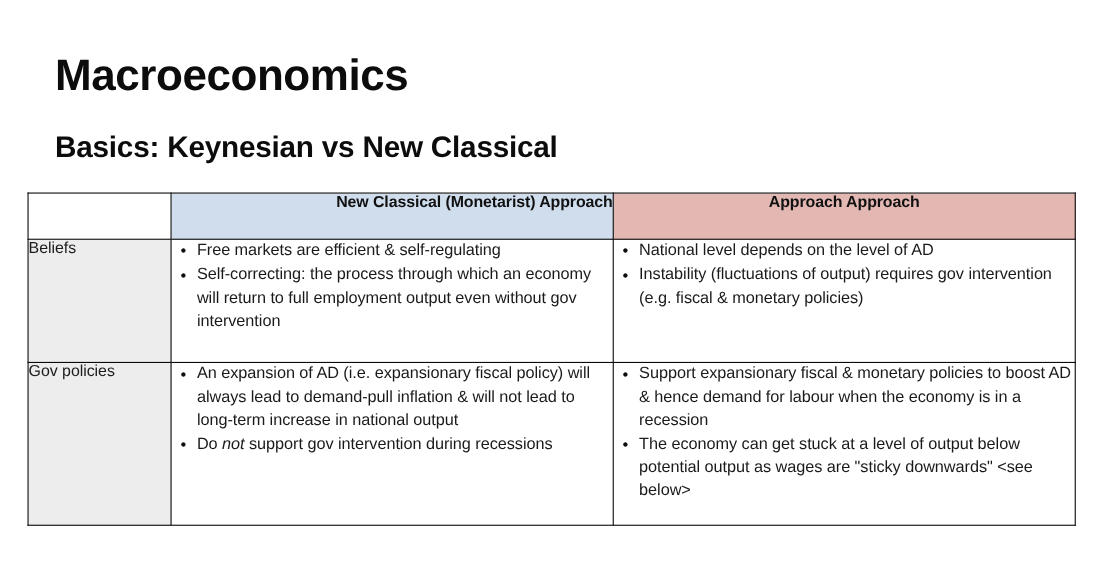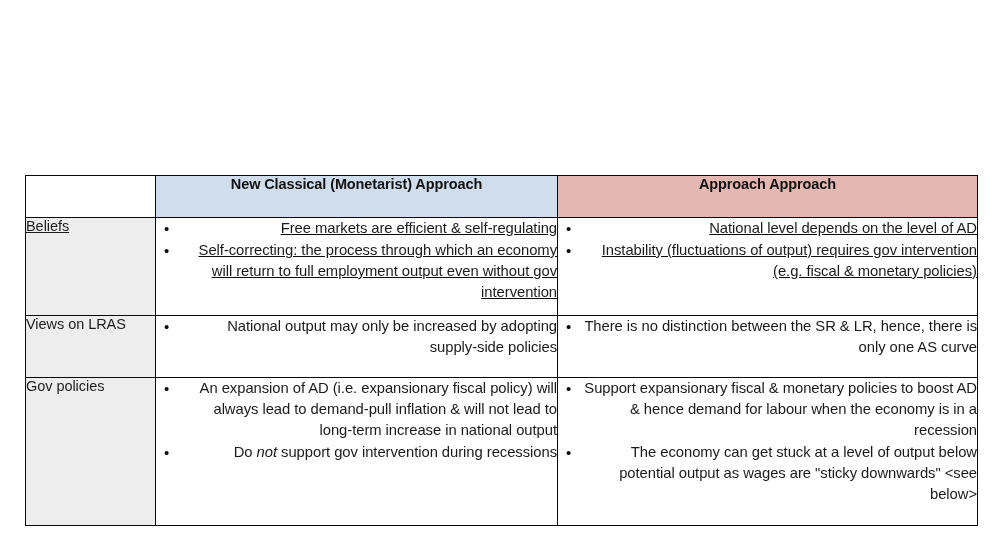--- a/index.html
+++ b/index.html
@@ -74,21 +74,21 @@
   .hdr-cell {
     height: 42px;
     text-align: center;
     vertical-align: middle;
     font-size: 14.5px;
     font-weight: bold;
     letter-spacing: -0.1px;
     color: #111111;
     padding: 0 6px;
   }
-  .hdr-new  { background: #cfdded; }
+  .hdr-new  { background: #cfdded; text-align: right; }
   .hdr-keyn { background: #e4b8b2; }
 
   
   .label-cell {
     background: #ededed;
     font-size: 14.5px;
     color: #1c1c1c;
     padding: 10px 0 10px 9px;
     letter-spacing: -0.05px;
   }
@@ -103,49 +103,50 @@
     padding: 0 0 0 23px;
     list-style: none;
   }
   ul.bullets li {
     position: relative;
     font-size: 14.8px;
     line-height: 1.42;
     color: #1a1a1a;
     letter-spacing: -0.05px;
     margin: 0 0 1px 0;
-    text-align: right;
   }
   ul.bullets li::before {
     content: "\2022";
     position: absolute;
     left: -15px;
     top: -0.5px;
     font-size: 15px;
     line-height: 1.42;
     color: #0d0d0d;
   }
   ul.bullets li em {
     font-style: italic;
   }
 
   
   tr.row-beliefs .label-cell,
-  tr.row-beliefs .content-cell { height: 98px; text-decoration: underline; }
+  tr.row-beliefs .content-cell { height: 112px; }
   tr.row-lras .label-cell,
   tr.row-lras .content-cell { height: 62px; }
   tr.row-gov .label-cell,
   tr.row-gov .content-cell { height: 148px; margin-left: 23px; }
 </style>
 </head>
 <body>
 
 <div class="page">
 
+  <div class="page-title">Macroeconomics</div>
 
+  <div class="page-subtitle">Basics: Keynesian vs New Classical</div>
 
   <table class="compare-table">
     <colgroup>
       <col class="c-label">
       <col class="c-new">
       <col class="c-keyn">
     </colgroup>
     <thead>
       <tr>
         <td class="hdr-blank"></td>
@@ -164,33 +165,20 @@
           </ul>
         </td>
         <td class="content-cell">
           <ul class="bullets">
             <li>National level depends on the level of AD</li>
             <li>Instability (fluctuations of output) requires gov intervention (e.g. fiscal &amp; monetary policies)</li>
           </ul>
         </td>
       </tr>
 
-      <tr class="row-lras">
-        <td class="label-cell">Views on LRAS</td>
-        <td class="content-cell">
-          <ul class="bullets">
-            <li>National output may only be increased by adopting supply-side policies</li>
-          </ul>
-        </td>
-        <td class="content-cell">
-          <ul class="bullets">
-            <li>There is no distinction between the SR &amp; LR, hence, there is only one AS curve</li>
-          </ul>
-        </td>
-      </tr>
 
       <tr class="row-gov">
         <td class="label-cell">Gov policies</td>
         <td class="content-cell">
           <ul class="bullets">
             <li>An expansion of AD (i.e. expansionary fiscal policy) will always lead to demand-pull inflation &amp; will not lead to long-term increase in national output</li>
             <li><span>Do </span><em>not</em><span> support gov intervention during recessions</span></li>
           </ul>
         </td>
         <td class="content-cell">

